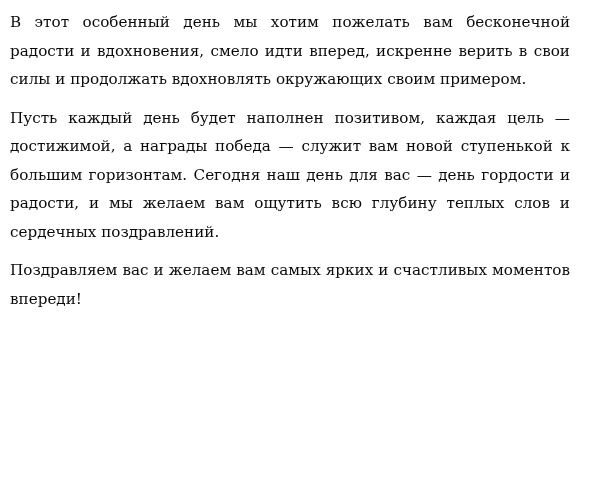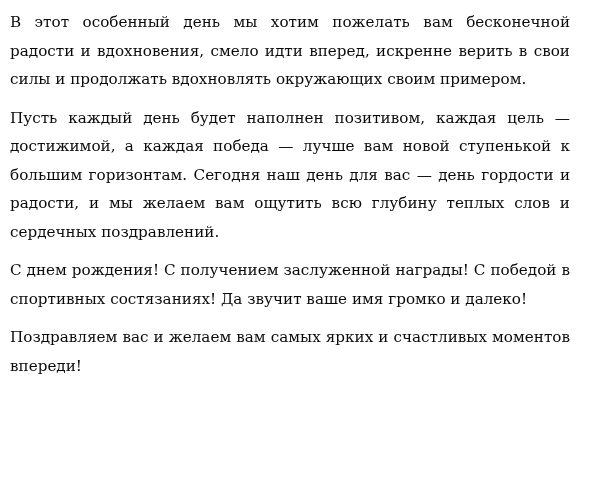--- a/index.html
+++ b/index.html
@@ -32,16 +32,15 @@
   }
   .para:last-child {
     margin-bottom: 0;
   }
 </style>
 </head>
 <body>
 
 <div class="page">
   <p class="para">В этот особенный день мы хотим пожелать вам бесконечной радости и вдохновения, смело идти вперед, искренне верить в свои силы и продолжать вдохновлять окружающих своим примером.</p>
-  <p class="para">Пусть каждый день будет наполнен позитивом, каждая цель — достижимой, а каждая победа — лучше вам новой ступенькой к большим горизонтам. Сегодня наш день для вас — день гордости и радости, и мы желаем вам ощутить всю глубину теплых слов и сердечных поздравлений.</p>
-  <p class="para">С днем рождения! С получением заслуженной награды! С победой в спортивных состязаниях! Да звучит ваше имя громко и далеко!</p>
+  <p class="para">Пусть каждый день будет наполнен позитивом, каждая цель — достижимой, а награды победа — служит вам новой ступенькой к большим горизонтам. Сегодня наш день для вас — день гордости и радости, и мы желаем вам ощутить всю глубину теплых слов и сердечных поздравлений.</p>
   <p class="para">Поздравляем вас и желаем вам самых ярких и счастливых моментов впереди!</p>
 </div>
 
 </body></html>

